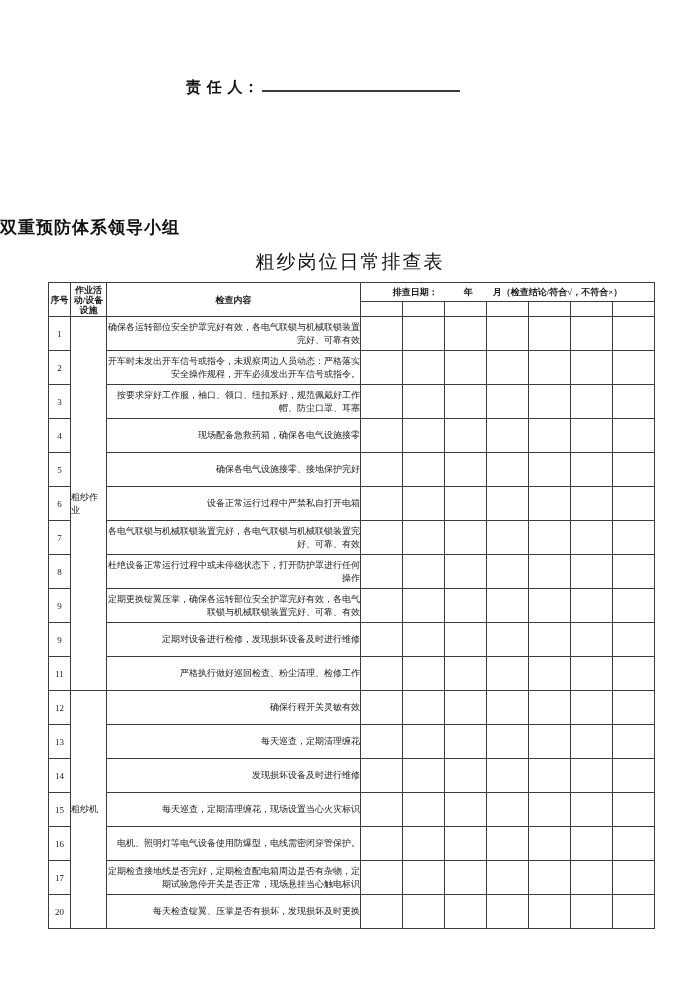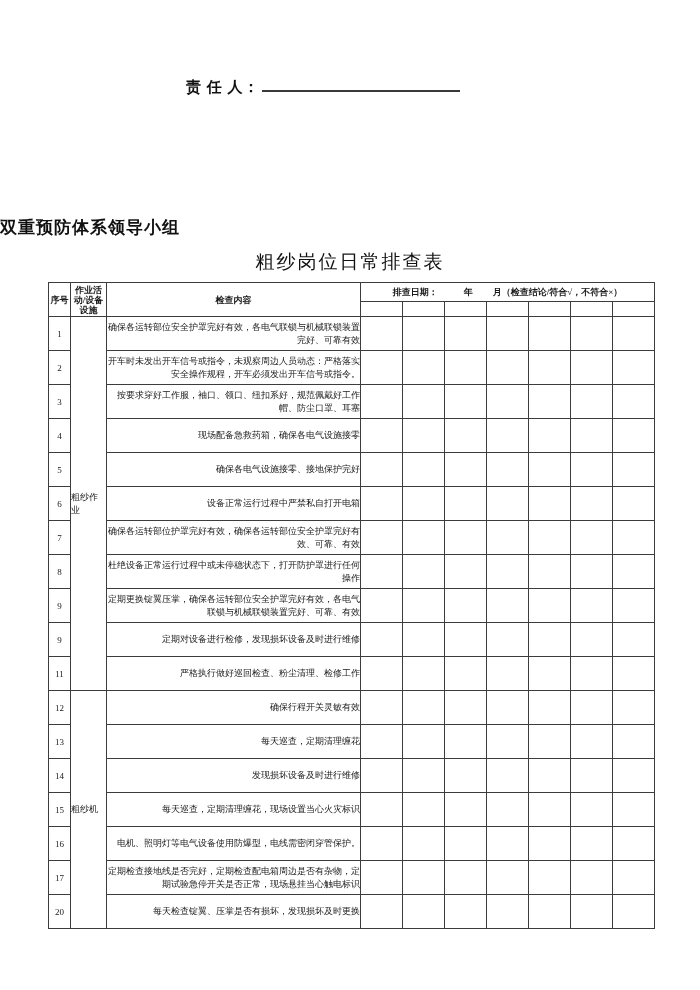--- a/index.html
+++ b/index.html
@@ -145,21 +145,21 @@
           <td class="c-result"></td>
           <td class="c-result"></td>
           <td class="c-result"></td>
           <td class="c-result"></td>
           <td class="c-result"></td>
           <td class="c-result"></td>
           <td class="c-result"></td>
         </tr>
         <tr>
           <td class="c-no">7</td>
-          <td class="c-content">确保各运转部位护罩完好有效，确保各运转部位安全护罩完好有效、可靠、有效</td>
+          <td class="c-content">各电气联锁与机械联锁装置完好，各电气联锁与机械联锁装置完好、可靠、有效</td>
           <td class="c-result"></td>
           <td class="c-result"></td>
           <td class="c-result"></td>
           <td class="c-result"></td>
           <td class="c-result"></td>
           <td class="c-result"></td>
           <td class="c-result"></td>
         </tr>
         <tr>
           <td class="c-no">8</td>

